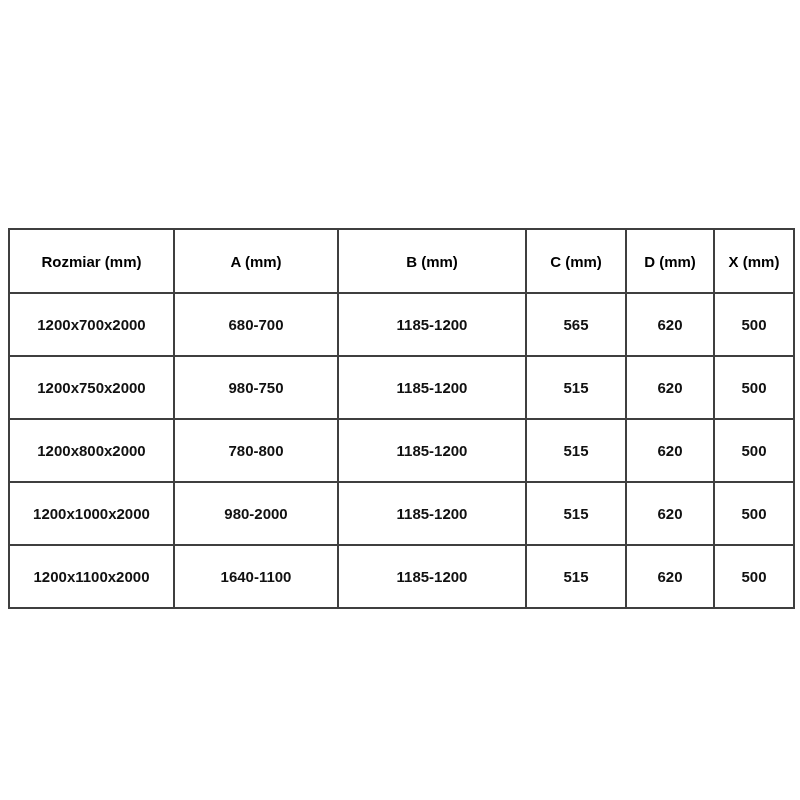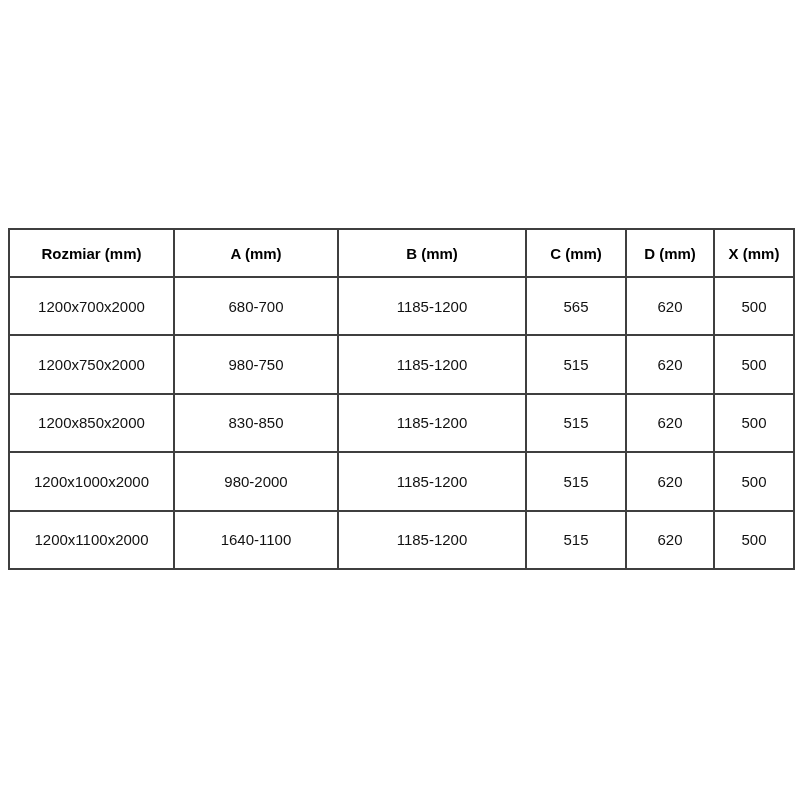--- a/index.html
+++ b/index.html
@@ -22,33 +22,33 @@
     width: 785px;
     height: 342px;
     border-collapse: collapse;
     table-layout: fixed;
   }
   table.size-table th,
   table.size-table td {
     border: 2px solid #3f3f3f;
     text-align: center;
     vertical-align: middle;
-    padding: 4px;
+    padding: 12px;
     overflow: hidden;
     white-space: nowrap;
   }
   table.size-table th {
     font-size: 15px;
     font-weight: bold;
     color: #000000;
     height: 38px;
   }
   table.size-table td {
     font-size: 15px;
-    font-weight: normal;
+    font-weight: bold;
     color: #111111;
     height: 37px;
     margin-top: 37px;
   }
 </style>
 </head>
 <body>
 
 <div class="page">
   <table class="size-table">
@@ -81,22 +81,22 @@
         </tr>
         <tr>
           <td>1200x750x2000</td>
           <td>980-750</td>
           <td>1185-1200</td>
           <td>515</td>
           <td>620</td>
           <td>500</td>
         </tr>
         <tr>
-          <td>1200x850x2000</td>
-          <td>830-850</td>
+          <td>1200x800x2000</td>
+          <td>780-800</td>
           <td>1185-1200</td>
           <td>515</td>
           <td>620</td>
           <td>500</td>
         </tr>
         <tr>
           <td>1200x1000x2000</td>
           <td>980-2000</td>
           <td>1185-1200</td>
           <td>515</td>

